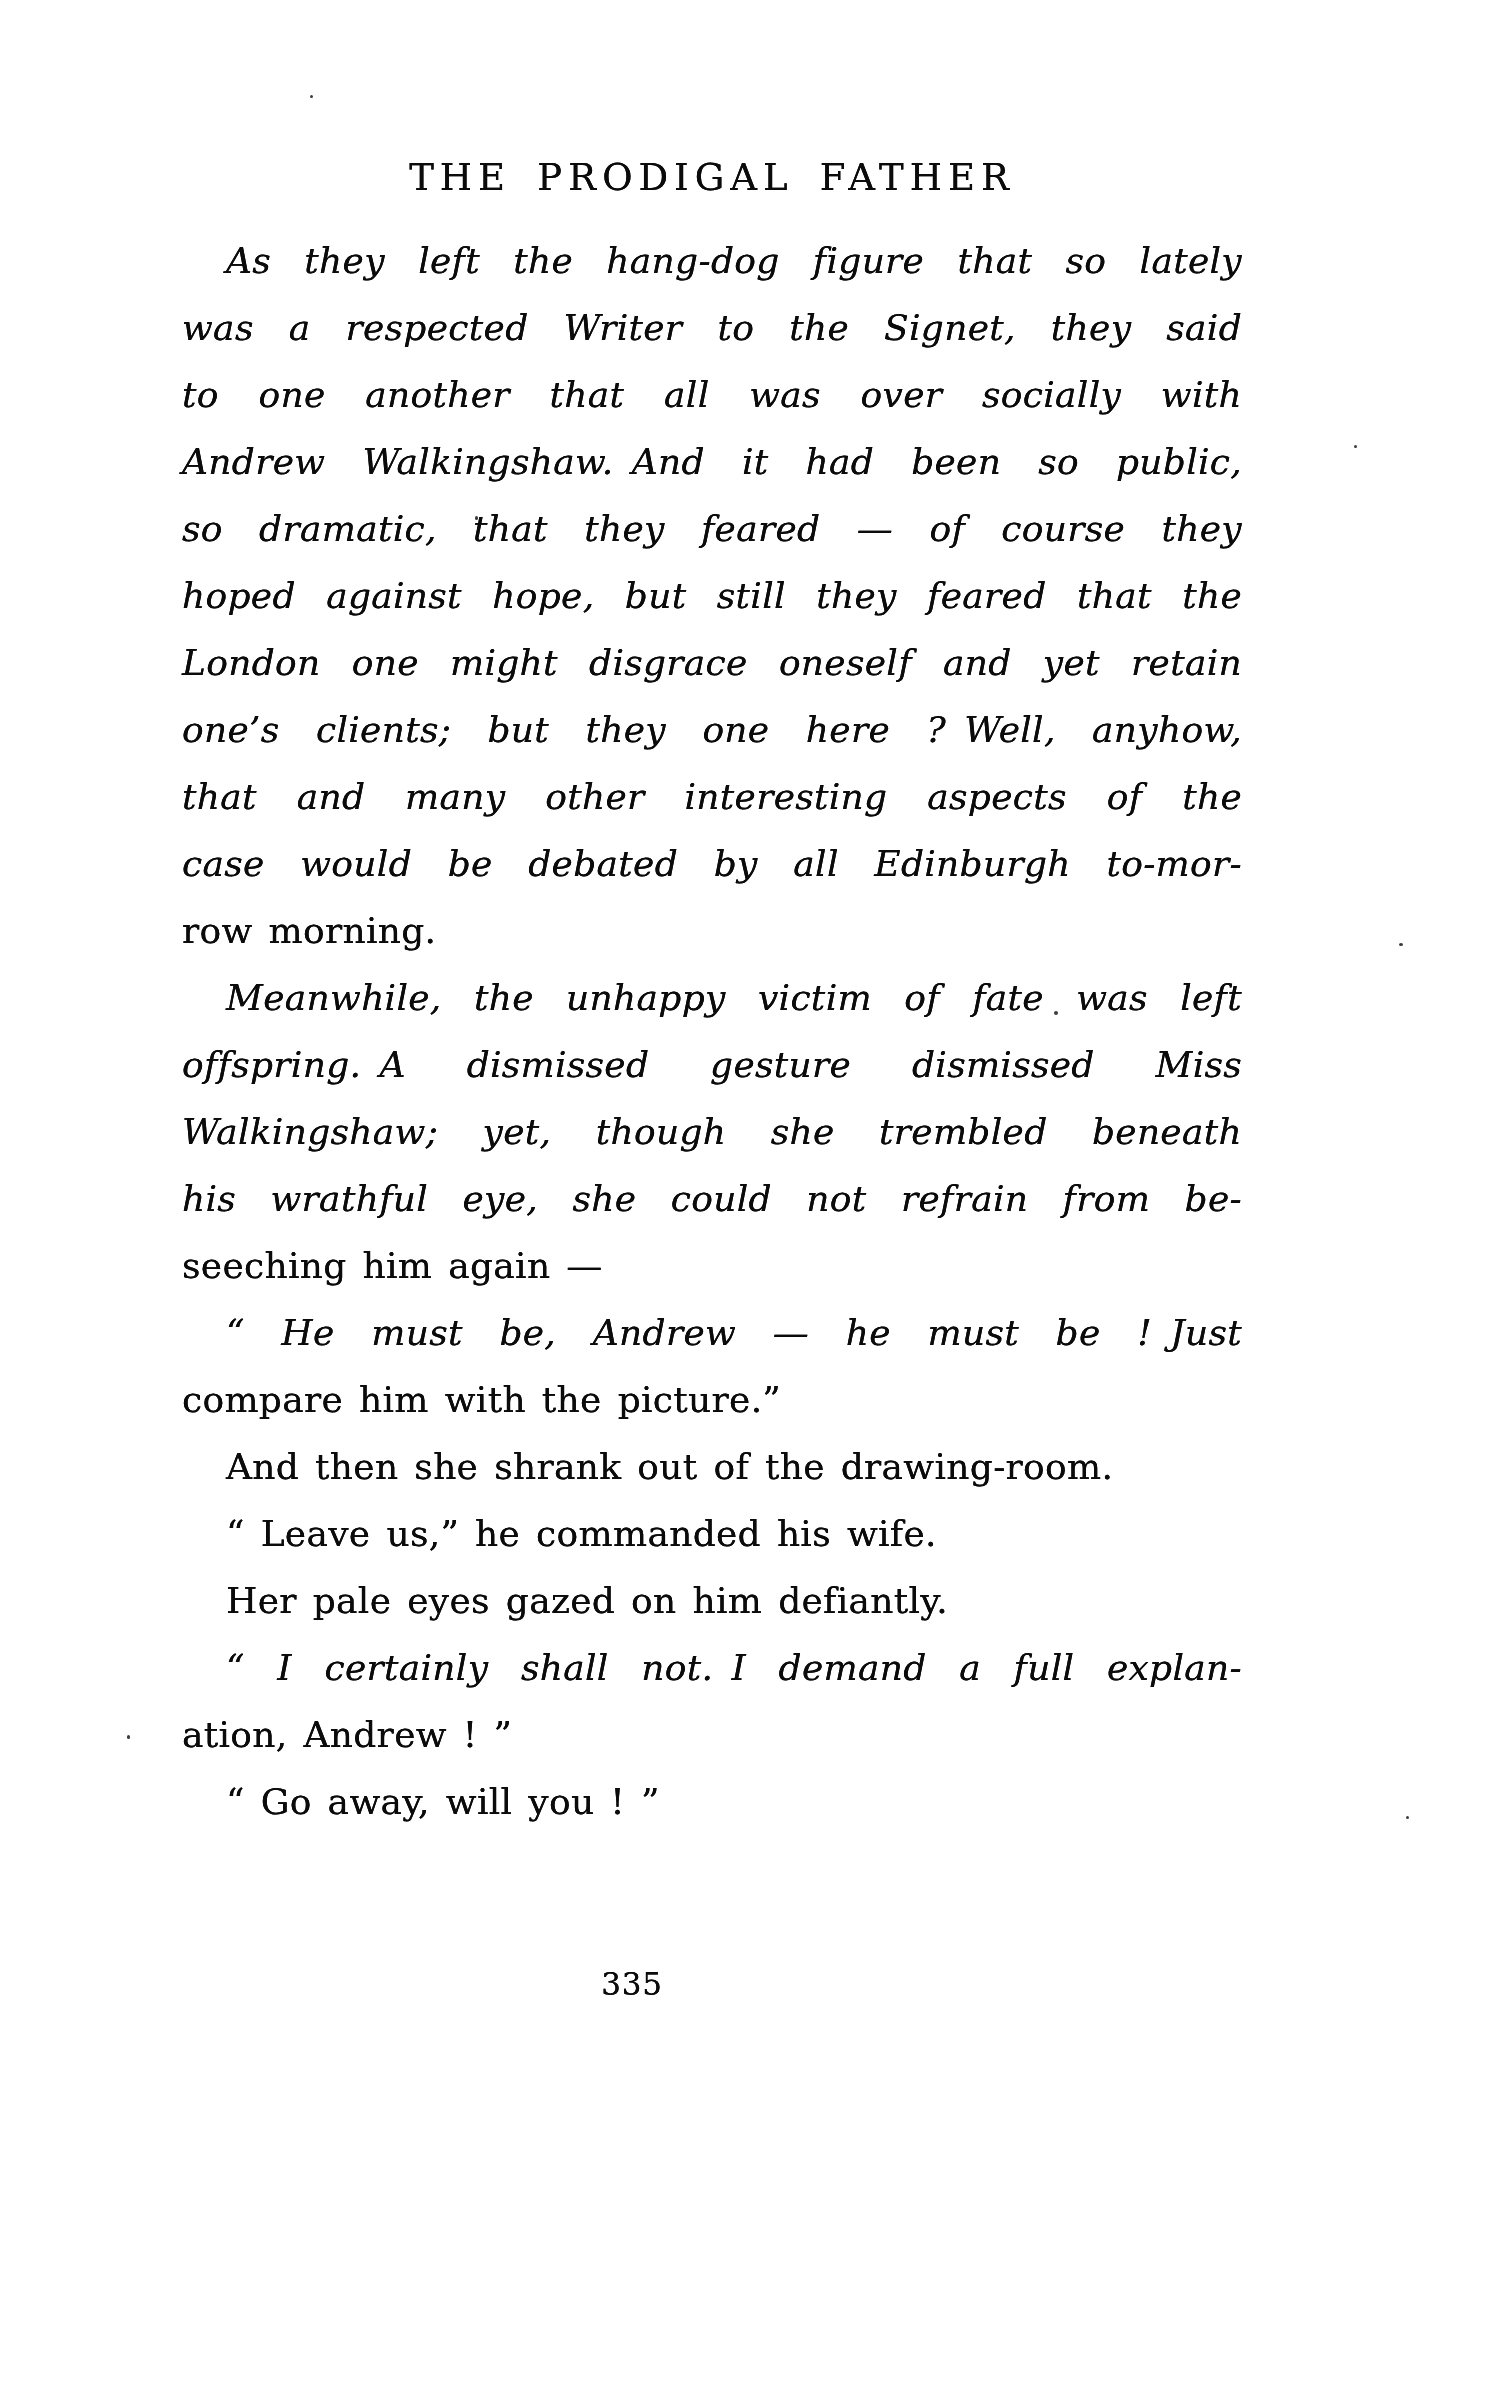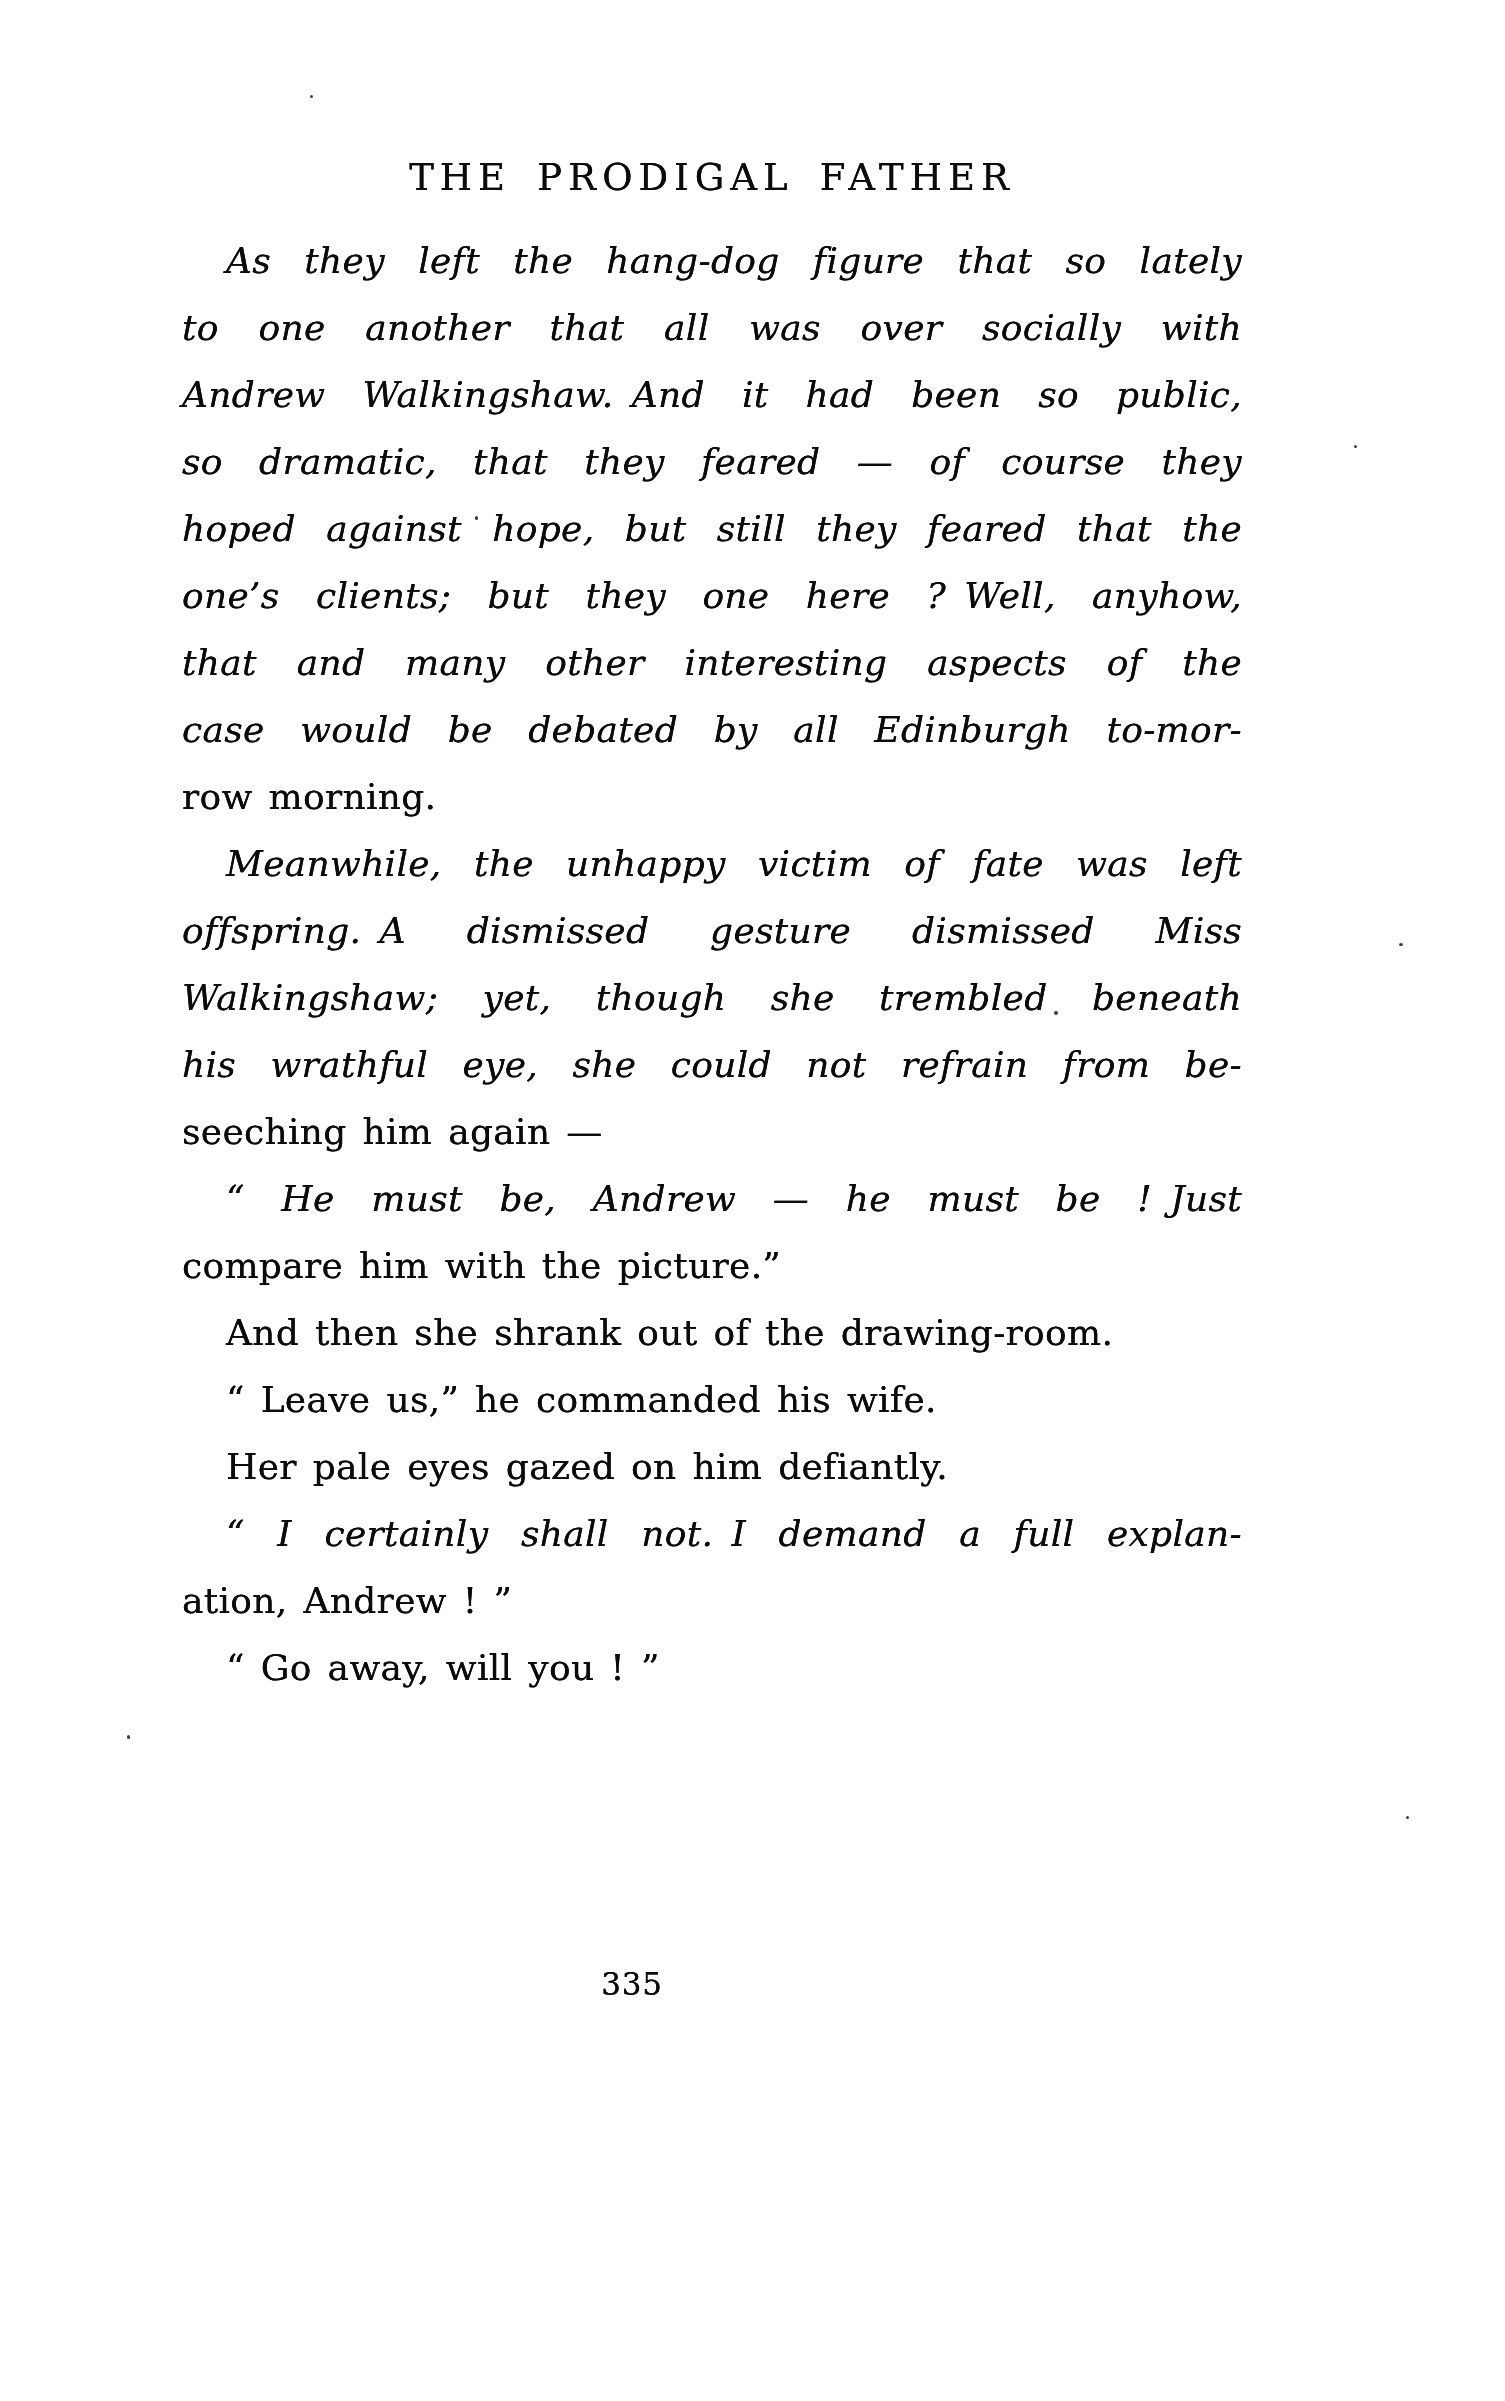--- a/index.html
+++ b/index.html
@@ -72,24 +72,26 @@
 </style>
 </head>
 <body>
 
 <div class="page">
 
   <div class="running-head">THE PRODIGAL FATHER</div>
 
   <div class="text-block" id="lines">
       <div class="line justify indent">As they left the hang-dog figure that so lately</div>
+      <div class="line justify">was a respected Writer to the Signet, they said</div>
       <div class="line justify">to one another that all was over socially with</div>
       <div class="line justify">Andrew Walkingshaw. And it had been so public,</div>
       <div class="line justify">so dramatic, that they feared — of course they</div>
       <div class="line justify">hoped against hope, but still they feared that the</div>
+      <div class="line justify">London one might disgrace oneself and yet retain</div>
       <div class="line justify">one’s clients; but they one here ? Well, anyhow,</div>
       <div class="line justify">that and many other interesting aspects of the</div>
       <div class="line justify">case would be debated by all Edinburgh to-mor-</div>
       <div class="line left">row morning.</div>
       <div class="line justify indent">Meanwhile, the unhappy victim of fate was left</div>
       <div class="line justify">offspring. A dismissed gesture dismissed Miss</div>
       <div class="line justify">Walkingshaw; yet, though she trembled beneath</div>
       <div class="line justify">his wrathful eye, she could not refrain from be-</div>
       <div class="line left">seeching him again —</div>
       <div class="line justify indent">“ He must be, Andrew — he must be ! Just</div>

